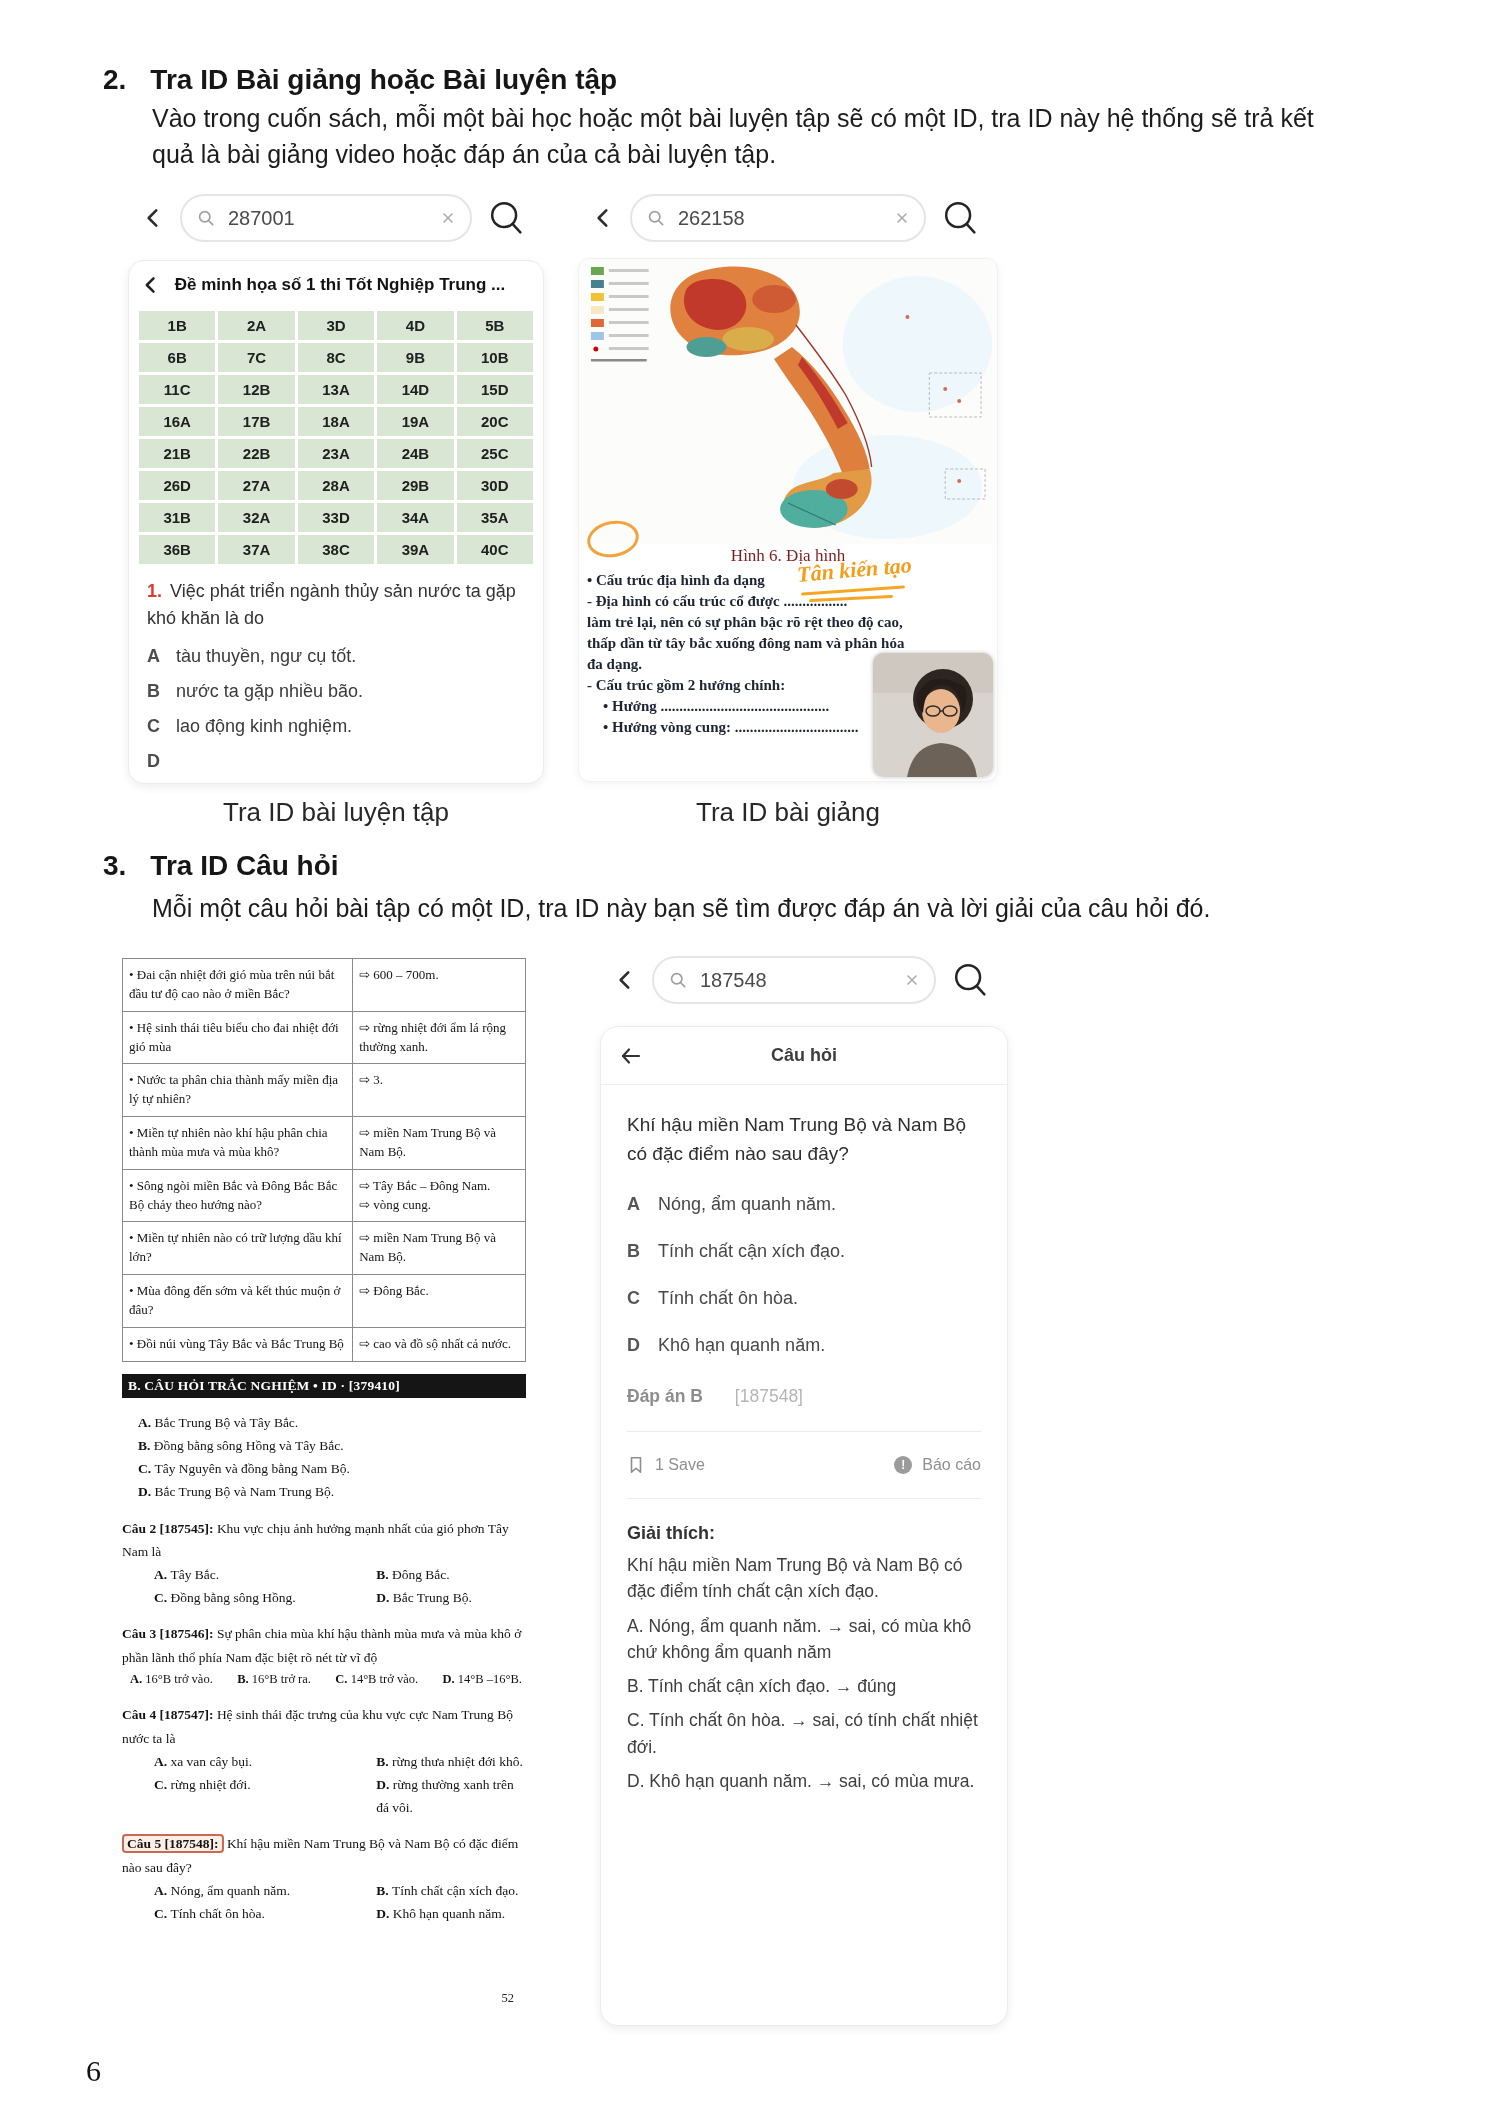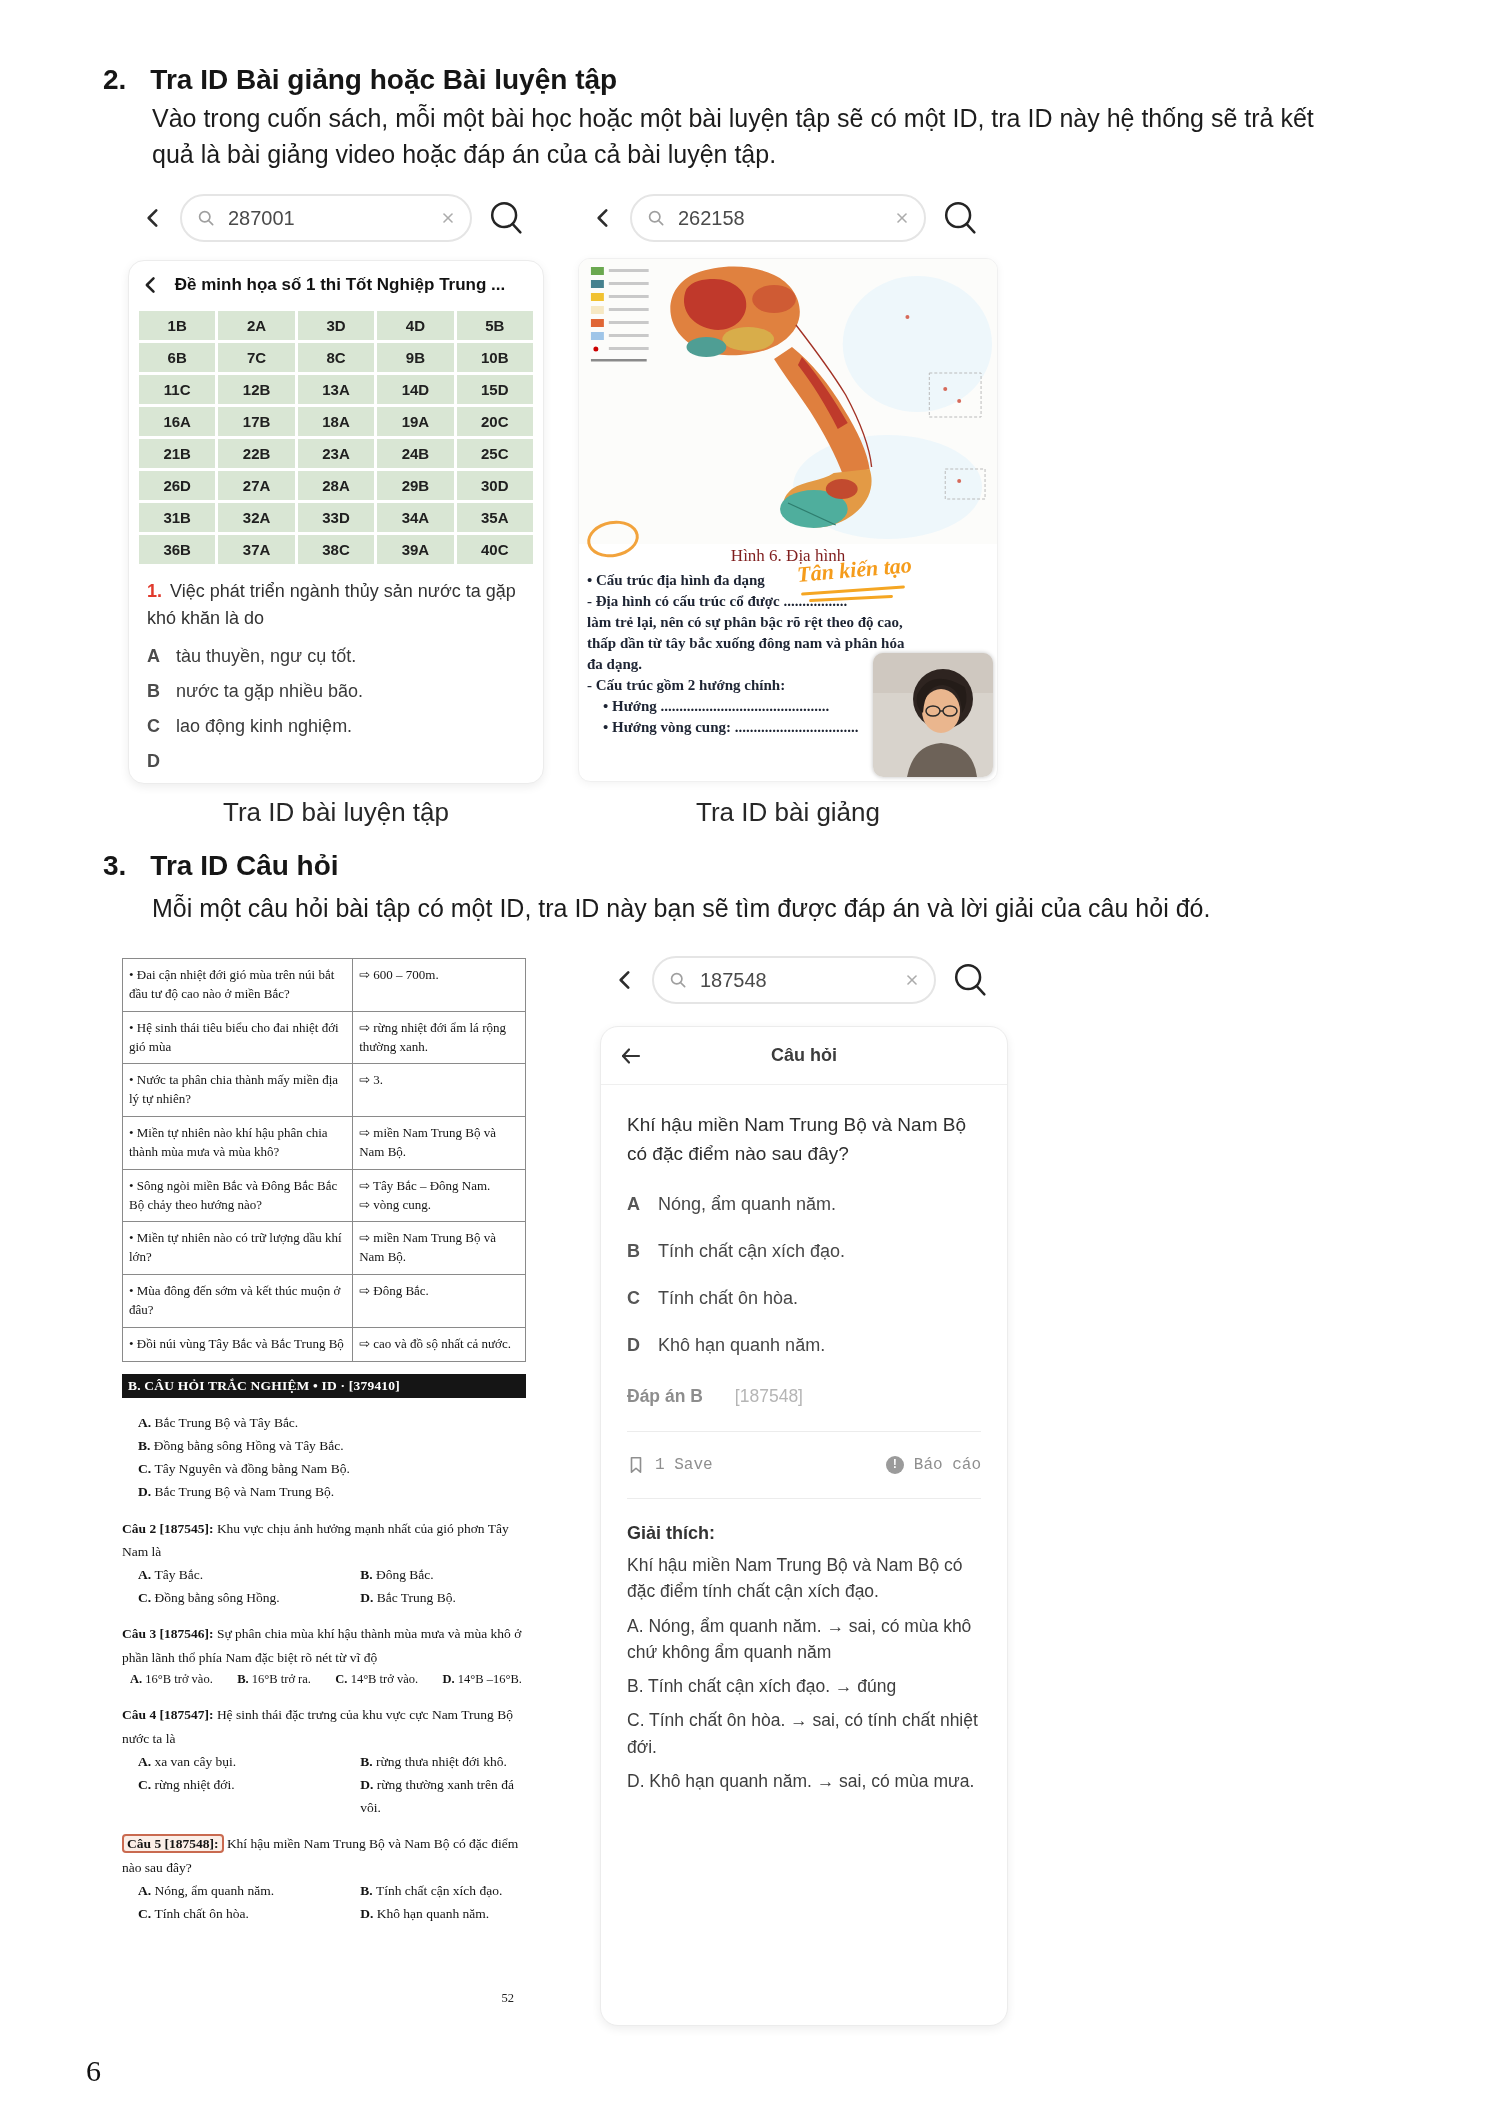--- a/index.html
+++ b/index.html
@@ -72,41 +72,41 @@
           font-family:"Liberation Serif", serif; color:#141414; overflow:hidden; }
   .qa-table { border:1px solid #8a8a8a; border-bottom:none; }
   .qa-row { display:grid; grid-template-columns:57% 43%; border-bottom:1px solid #8a8a8a; }
   .qa-q { padding:7px 6px; font-size:13px; line-height:1.45; }
   .qa-a { padding:7px 6px; font-size:13px; line-height:1.45; border-left:1px solid #8a8a8a; }
   .mc-header { margin-top:12px; background:#151515; color:#fff; font-weight:bold;
                font-size:13.5px; padding:4px 6px; letter-spacing:.2px; }
   .mcq { margin-top:13px; font-size:13.5px; line-height:1.72; }
   .mcq-opts.stack .mcq-opt { margin-left:16px; }
   .mcq-opts.two-col { display:grid; grid-template-columns:55% 45%; }
-  .mcq-opts.two-col .mcq-opt { margin-left:16px; }
+  .mcq-opts.two-col .mcq-opt { margin-left:32px; }
   .mcq-opts.four-col { display:flex; justify-content:space-between; margin-left:8px;
                        padding-right:4px; white-space:nowrap; font-size:12.5px; }
   .hl-label { border:2px solid #c96a50; background:#fbeee7; border-radius:4px; padding:0 3px; }
   .scan-pagenum { position:absolute; right:12px; bottom:32px; font-size:12.5px; color:#222; }
 
   
   .qcard { top:74px; height:1000px; border-radius:18px; }
   .qcard-head { height:58px; display:flex; align-items:center; border-bottom:1px solid #efefef; padding:0 18px; }
   .back-arrow { width:24px; height:24px; flex:0 0 auto; }
   .back-arrow svg { display:block; width:100%; height:100%; }
   .qhead-title { flex:1; text-align:center; font-weight:bold; font-size:18px; color:#3c3c3c; margin-right:24px; }
   .qbody { padding:26px 26px 0; }
   .qtext { font-size:19px; color:#2e2e2e; line-height:1.5; }
   .qopt { display:flex; gap:18px; margin-top:26px; font-size:18px; color:#474747; }
   .qopt b { color:#565656; }
   .ans-row { margin-top:30px; display:flex; gap:32px; font-size:17.5px; align-items:baseline; }
   .ans-label { font-weight:bold; color:#8d8d8d; }
   .ans-id { color:#b5b5b5; }
   .qdiv { height:1px; background:#ececec; margin:24px 0; }
-  .save-row { display:flex; justify-content:space-between; align-items:center; color:#8f8f8f; font-size:16px;font-family:Liberation Mono, monospace; }
+  .save-row { display:flex; justify-content:space-between; align-items:center; color:#8f8f8f; font-size:16px; }
   .save-left,.save-right { display:flex; gap:10px; align-items:center; }
   .bookmark-ic { width:18px; height:18px; }
   .bookmark-ic svg { display:block; width:100%; height:100%; }
   .rep-ic { width:18px; height:18px; border-radius:50%; background:#9b9b9b; color:#fff;
             font-size:12px; font-weight:bold; display:flex; align-items:center; justify-content:center; }
   .explain-title { margin-top:2px; font-weight:bold; font-size:18px; color:#333; }
   .explain-line { font-size:17.5px; color:#3e3e3e; line-height:1.5; margin-top:8px; }
 
   .page-num { position:absolute; left:86px; top:2054px; font-family:"Liberation Serif", serif;
               font-size:30px; color:#111; }

